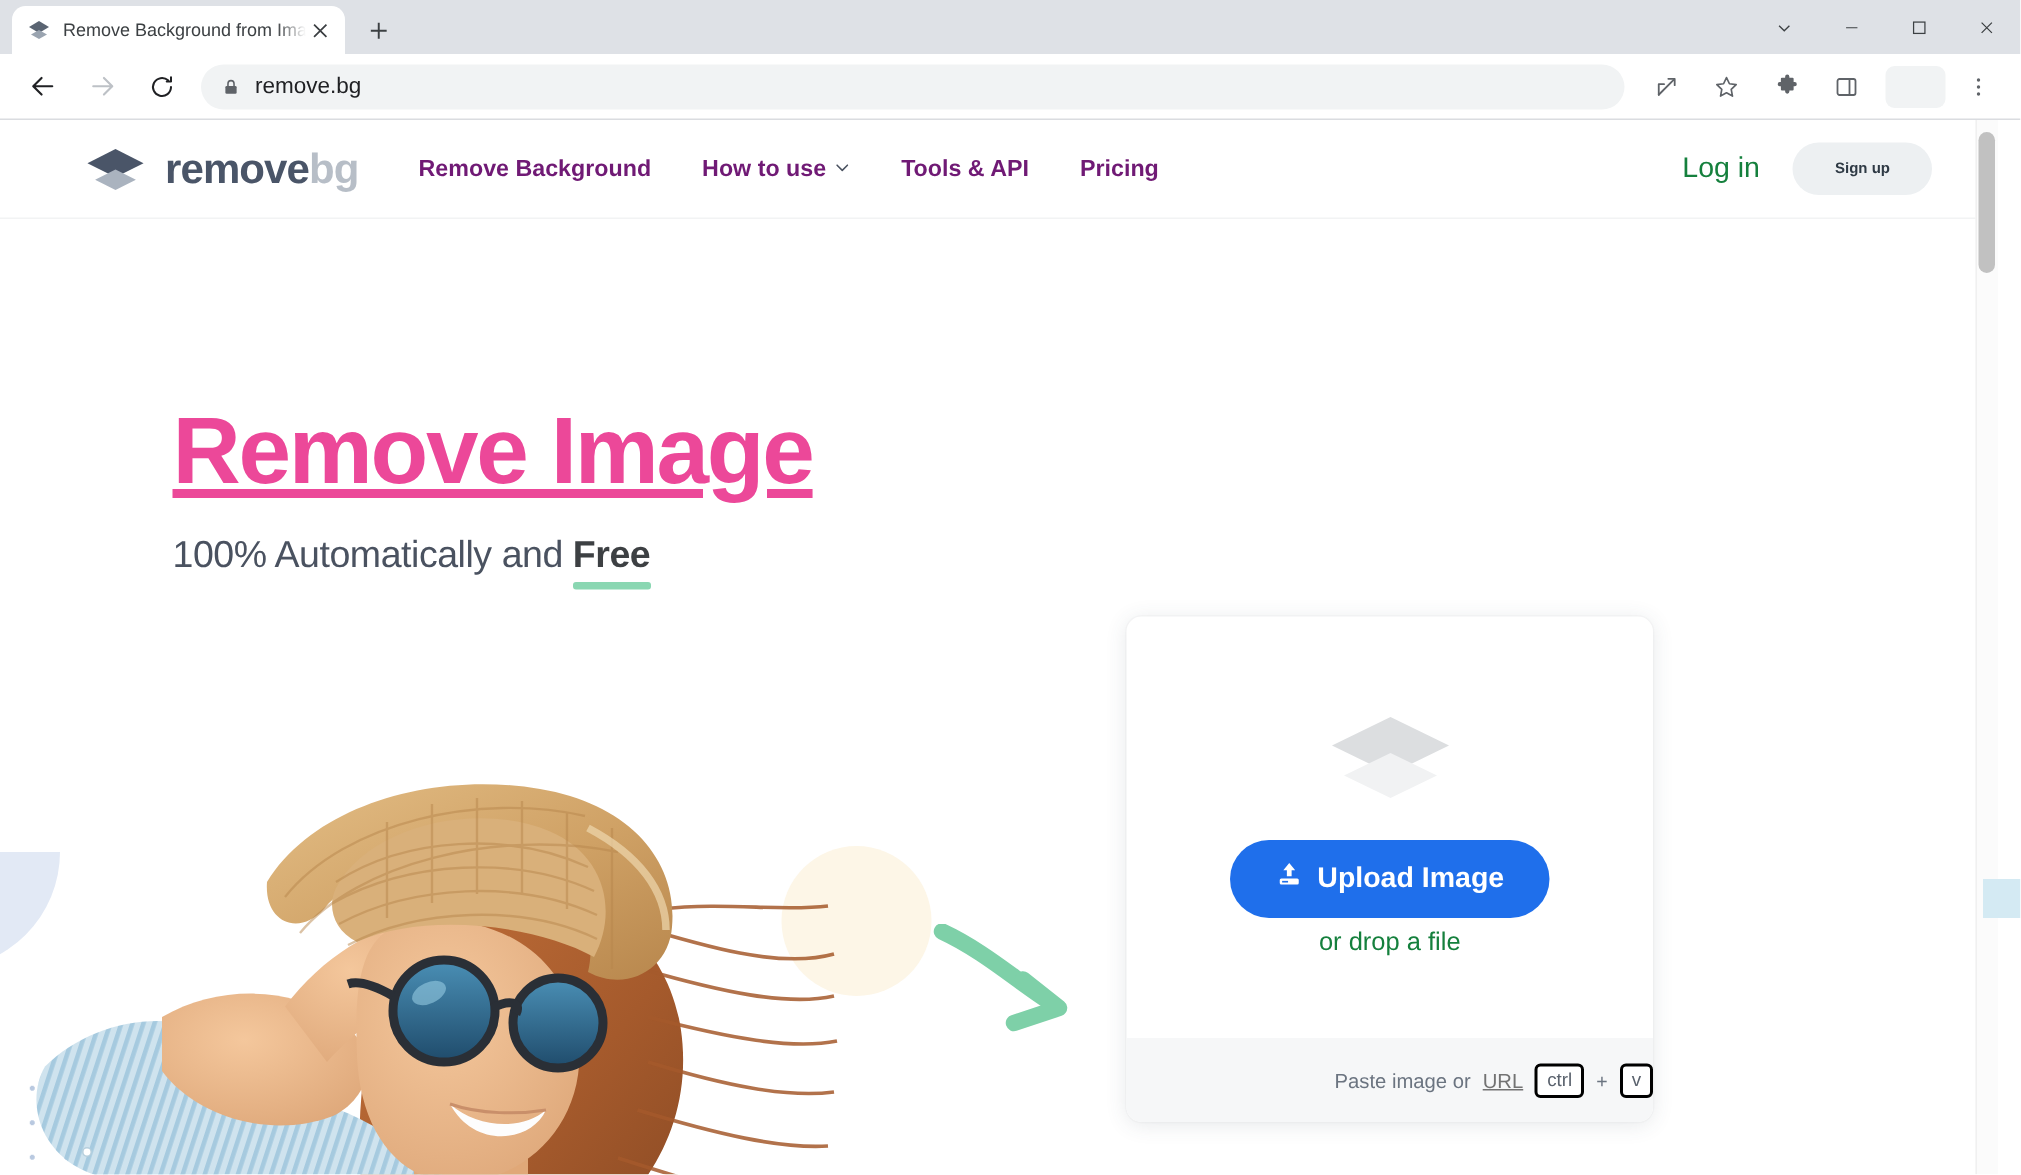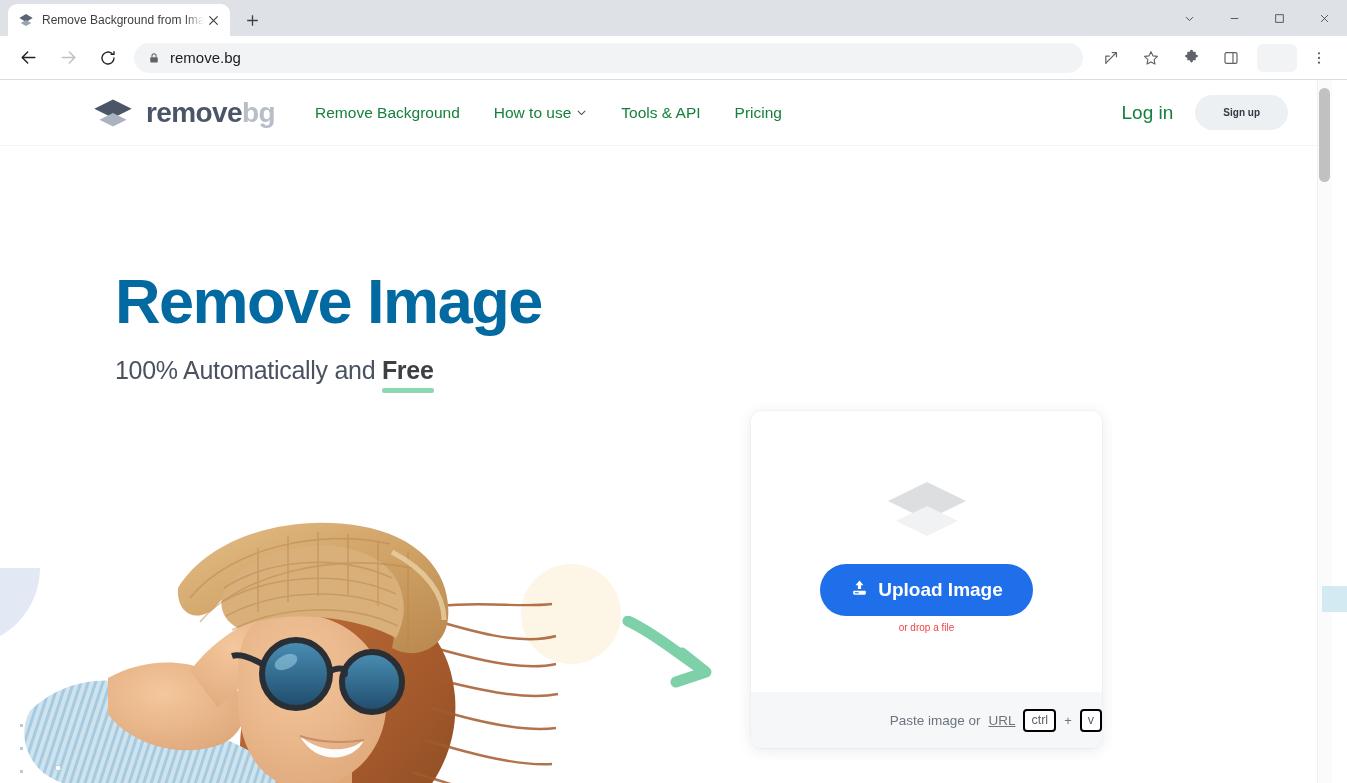--- a/index.html
+++ b/index.html
@@ -89,51 +89,51 @@
   }
   .sb-thumb {
     position: absolute; right: 2px; top: 8px;
     width: 11px; height: 94px; background: #c1c1c1; border-radius: 6px;
   }
 
   
   .site-header {
     position: relative; height: 66px; width: 1332px;
     display: flex; align-items: center;
-    padding: 0 44px 0 92px; background: #fff;
+    padding: 0 44px 0 56px; background: #fff;
     border-bottom: 1px solid #f2f3f4;
     justify-content: center;
   }
   .brand { display: flex; align-items: center; margin-right: 40px; }
   .brand-logo { width: 42px; height: 34px; margin-right: 12px; }
   .brand-text { font-size: 28px; font-weight: 700; letter-spacing: -0.6px; }
   .brand-remove { color: #4a5568; }
   .brand-bg { color: #b7bec7; }
   .nav { display: flex; align-items: center; gap: 34px; }
   .nav-item {
-    font-size: 15.5px; color: #15803d; display: flex;
-    align-items: center; gap: 5px; white-space: nowrap;
+    font-size: 15.5px; color: #701a75; display: flex;
+    align-items: center; gap: 5px; white-space: nowrap; font-weight: bold;
   }
   .caret { display: inline-block; }
   .header-right {
     margin-left: auto; display: flex; align-items: center; gap: 22px;
   }
   .login { font-size: 19px; color: #15803d; }
   .signup {
     background: #edf0f2; border: none; border-radius: 24px;
     padding: 12px 28px; font-size: 10px; font-weight: 700;
     color: #2f3a45; font-family: "Liberation Sans", sans-serif;
   }
 
   
   .hero { position: relative; width: 1332px; height: 637px; }
   .hero-copy { position: absolute; left: 115px; top: 116px; z-index: 6; }
   .h1 {
     font-size: 63px; line-height: 78px; font-weight: 700;
-    color: #0369a1; letter-spacing: -1.5px;
+    color: #ec4899; letter-spacing: -1.5px; text-decoration: underline;
   }
   .subtitle {
     margin-top: 16px; font-size: 25px; color: #4a5260; letter-spacing: -0.3px;
   }
   .free-word { font-weight: 700; color: #3d4043; position: relative; }
   .free-underline {
     position: absolute; left: 0; right: 0; bottom: -9px;
     height: 5px; background: #8ad7b2; border-radius: 2px;
   }
 
@@ -178,21 +178,21 @@
     align-items: center; justify-content: center; padding-top: 8px;
   }
   .card-logo { width: 86px; height: 62px; margin-bottom: 24px; }
   .upload-btn {
     background: #1f6feb; color: #ffffff; border: none;
     border-radius: 26px; height: 52px; padding: 0 30px;
     display: flex; align-items: center; gap: 9px;
     font-size: 19px; font-weight: 700;
     font-family: "Liberation Sans", sans-serif;
   }
-  .drop-text { margin-top: 6px; font-size: 10px; color: #ef4444; }
+  .drop-text { margin-top: 6px; font-size: 17px; color: #15803d; }
   .card-footer {
     height: 56px; background: #f6f7f8;
     border-radius: 0 0 10px 10px;
     display: flex; align-items: center; justify-content: flex-end;
     gap: 8px; font-size: 13.5px; color: #6b7480;
   }
   .card-footer a { color: #737373; text-decoration: underline; }
   .kbd {
     border: 2px solid #000000; border-radius: 4px; background: #fff;
     padding: 2px 6px; font-size: 12.5px; color: #5a626d; line-height: 15px;

